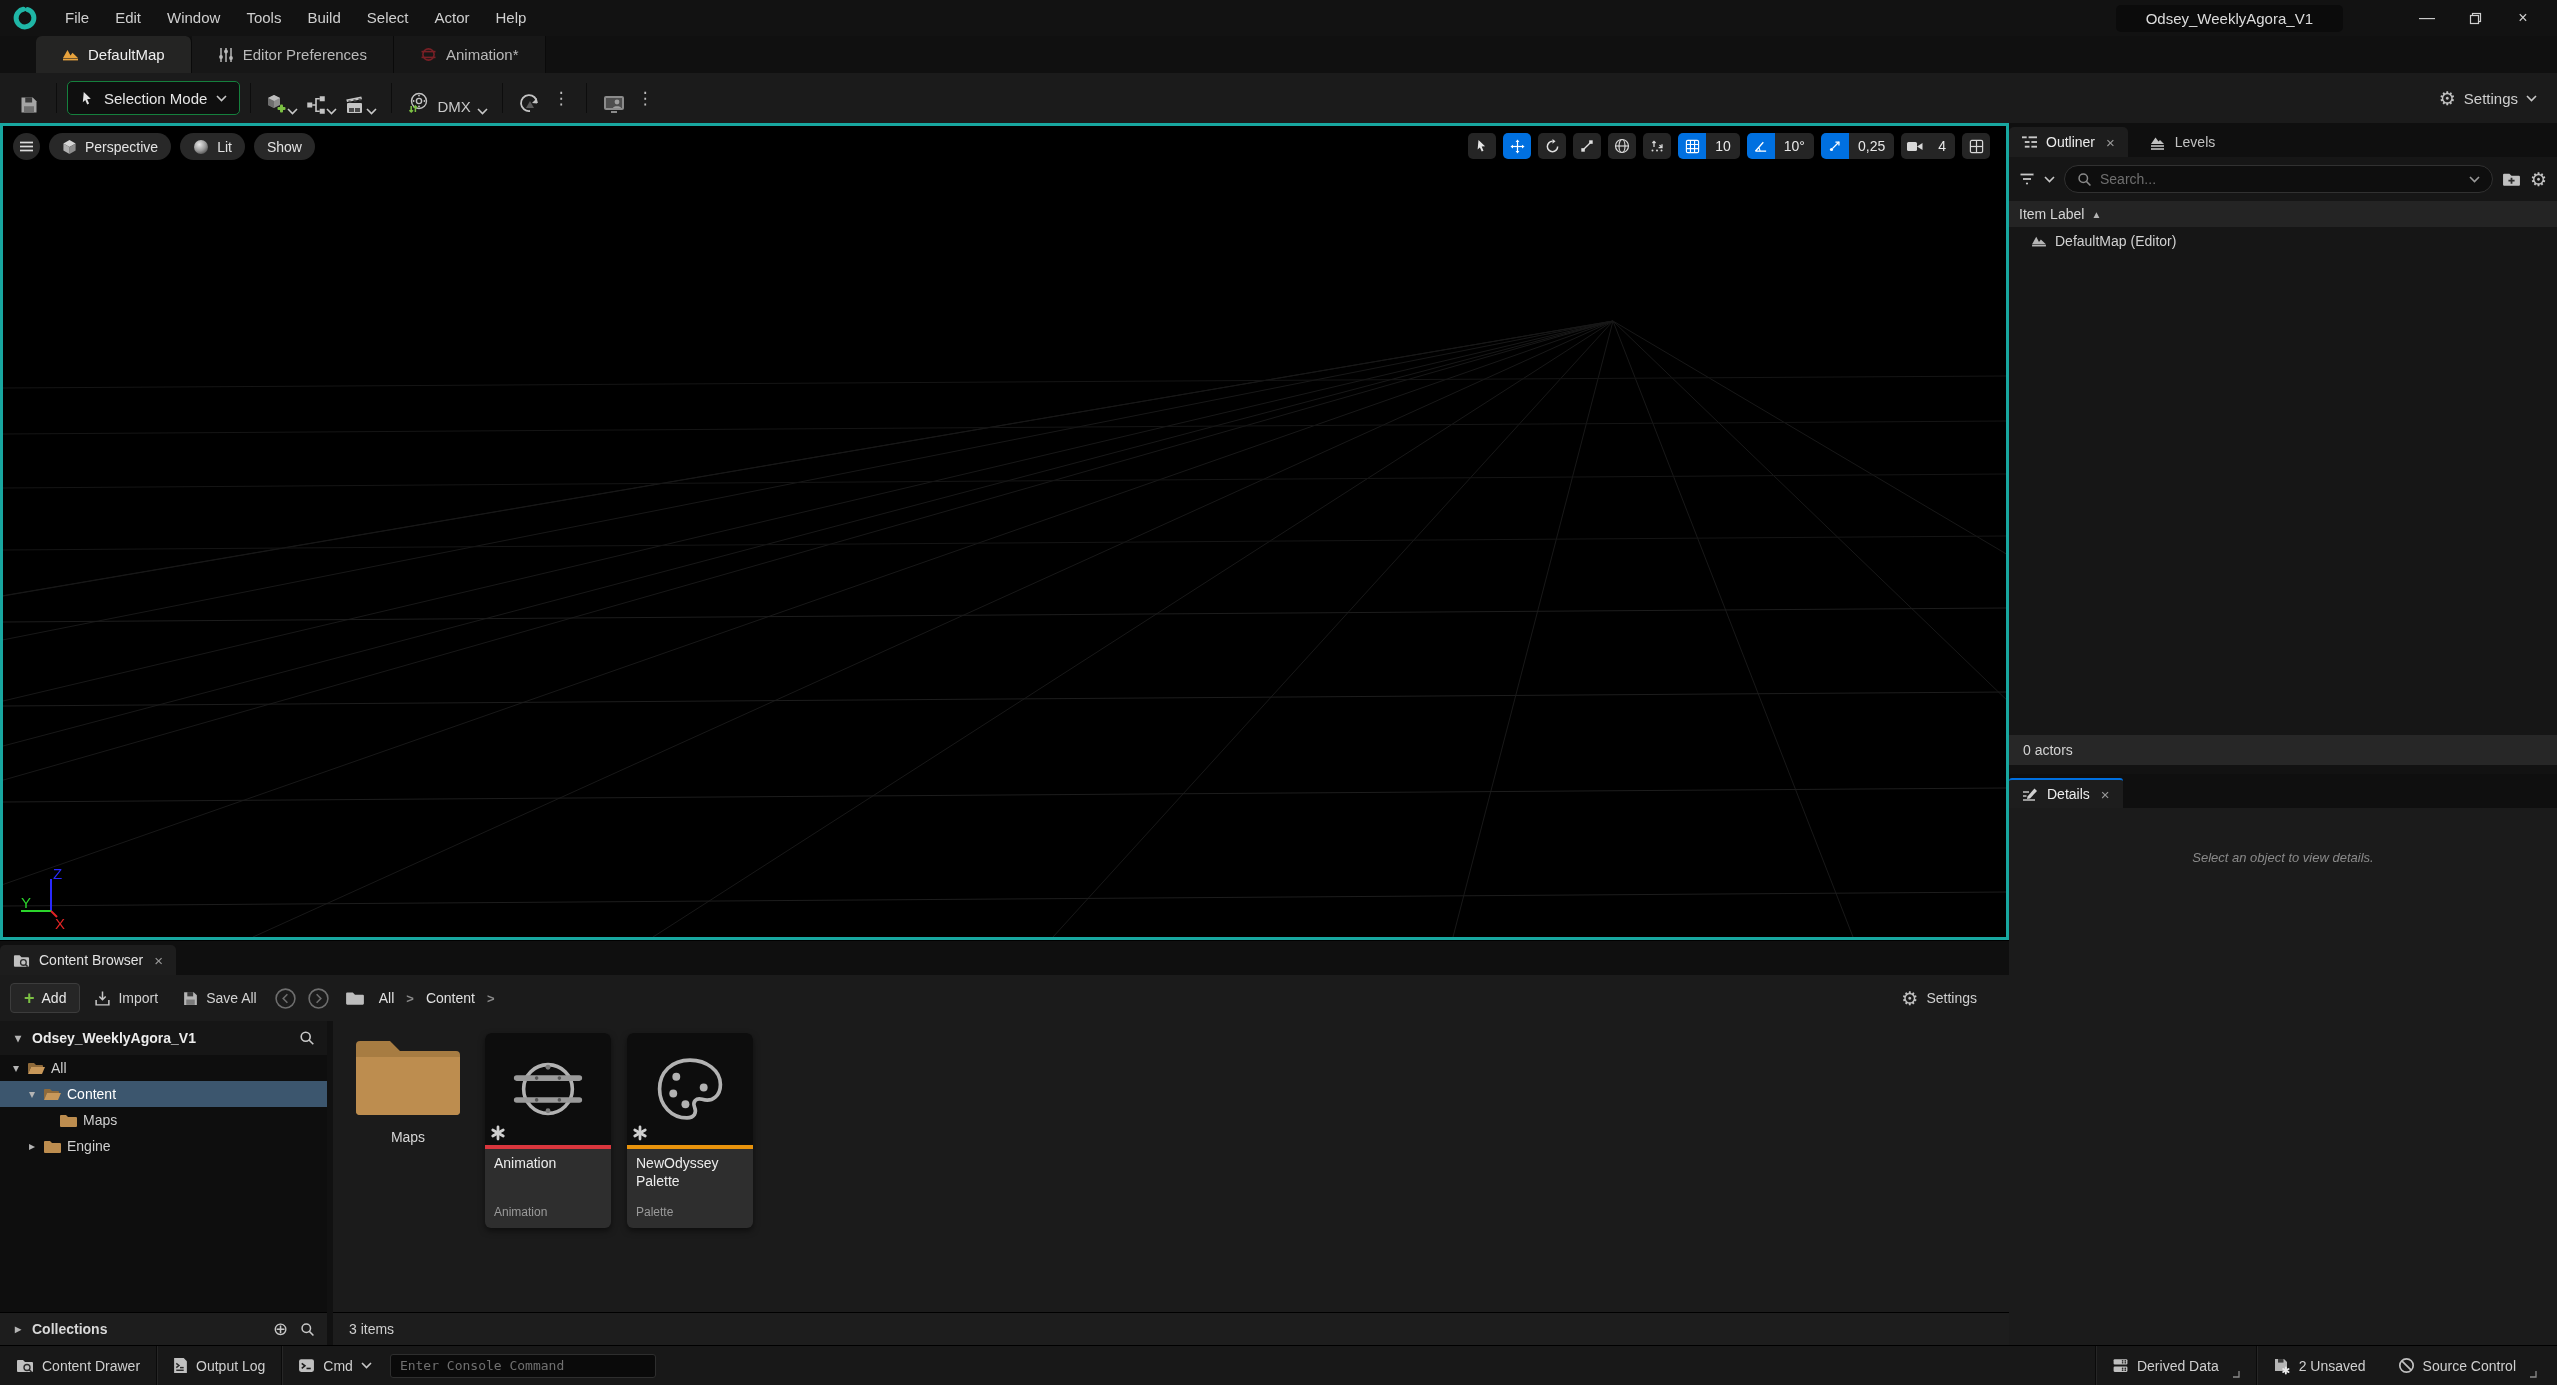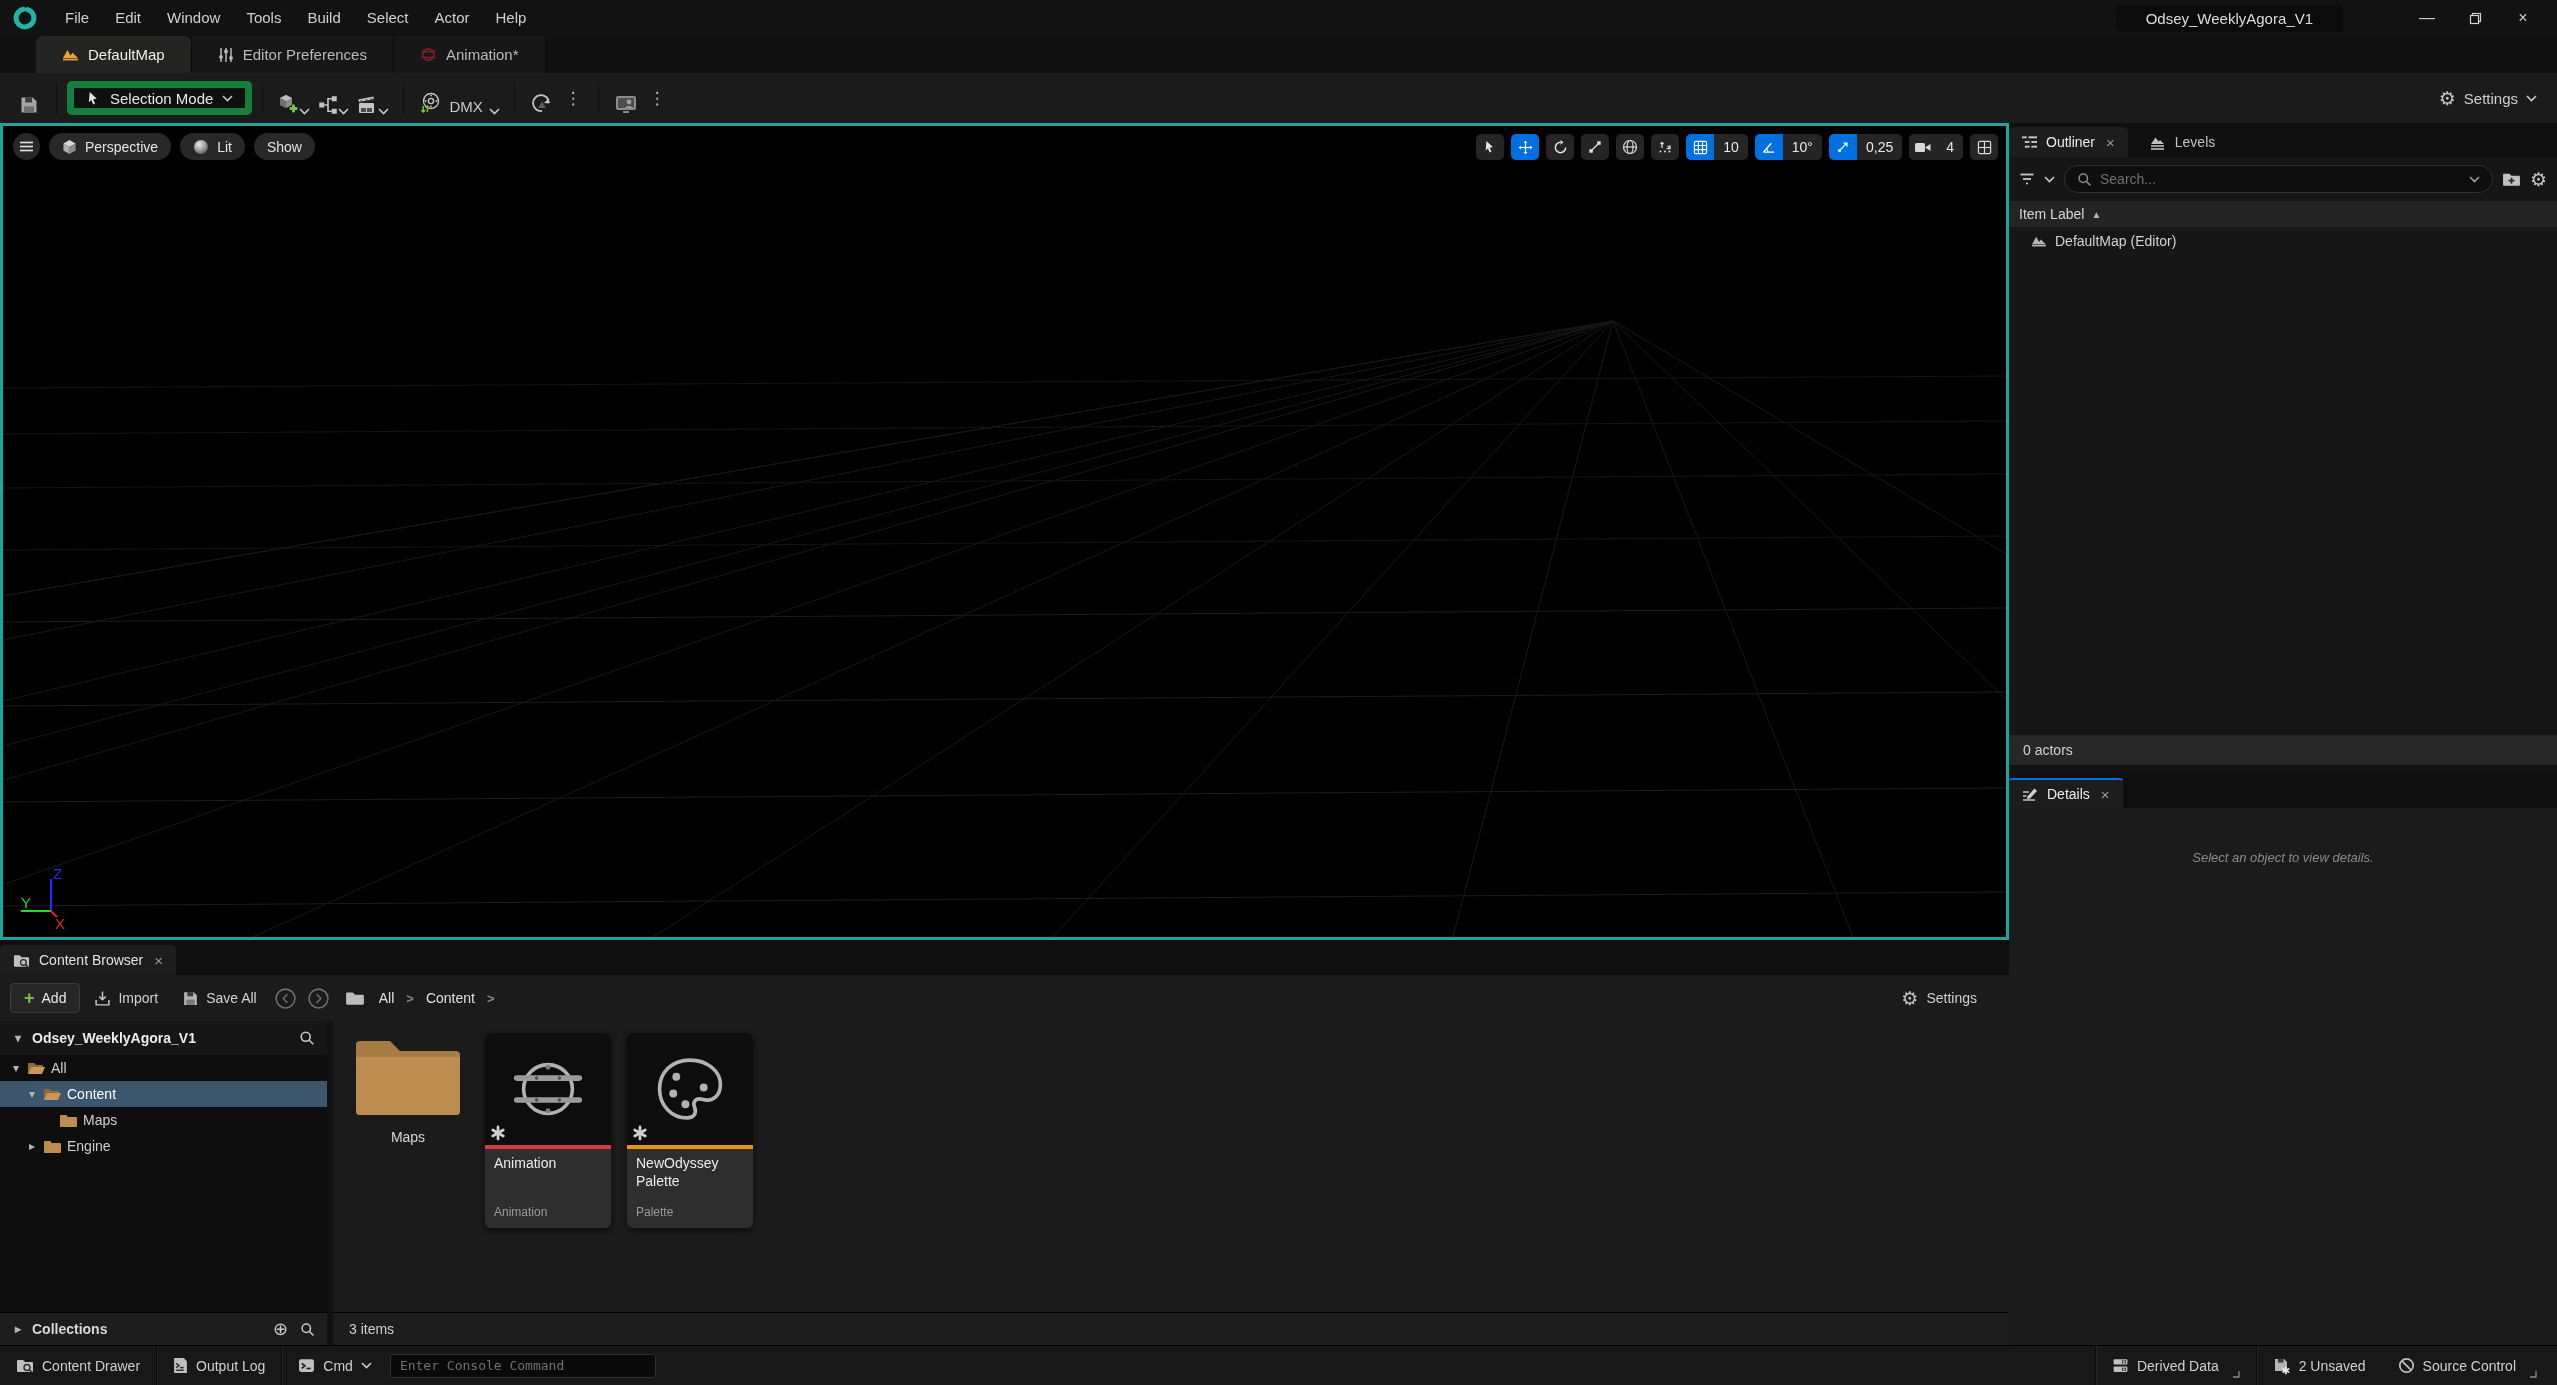--- a/index.html
+++ b/index.html
@@ -19,34 +19,34 @@
 
   
   .tabbar { height:37px; background:#101010; display:flex; align-items:flex-end; padding-left:36px; flex:0 0 auto; }
   .etab { height:37px; display:flex; align-items:center; gap:9px; padding:0 26px; background:#171717; border-right:1px solid #0a0a0a; color:#b9b9b9; }
   .etab.active { background:#242423; border-top-left-radius:6px; border-top-right-radius:6px; color:#efefef; }
 
   
   .toolbar { height:50px; background:#1b1b1b; display:flex; align-items:center; padding:0 12px; flex:0 0 auto; }
   .tb-sep { width:1px; height:30px; background:#0d0d0d; margin:0 10px; }
   .icon-btn { height:34px; min-width:34px; display:flex; align-items:flex-end; justify-content:center; border-radius:4px; padding:0 4px; }
-  .chip { display:flex; align-items:center; gap:9px; background:#0f0f0f; border:7px solid #15803d; border-radius:5px; height:34px; padding:0 12px; color:#e6e6e6; }
+  .chip { display:flex; align-items:center; gap:9px; background:#0f0f0f; border:1px solid #15803d; border-radius:5px; height:34px; padding:0 12px; color:#e6e6e6; }
   .chev { width:11px; height:7px; }
   .dots { font-size:17px; color:#bdbdbd; padding:0 6px; }
   .tb-settings { margin-left:auto; display:flex; align-items:center; gap:8px; color:#cfcfcf; padding-right:8px; }
   .gear-glyph { font-size:19px; color:#c2c2c2; line-height:1; }
 
   
   .workspace { flex:1 1 auto; display:flex; min-height:0; }
   .left-col { flex:1 1 auto; display:flex; flex-direction:column; min-width:0; }
 
   
   .viewport { height:817px; position:relative; background:#000; border:3px solid var(--viewport-border,#18a7a0); flex:0 0 auto; }
   .vp-grid { position:absolute; inset:0; width:100%; height:100%; }
-  .vp-header { position:absolute; top:7px; left:10px; right:8px; display:flex; align-items:flex-end; gap:9px; }
+  .vp-header { position:absolute; top:7px; left:10px; right:16px; display:flex; align-items:flex-start; gap:9px; }
   .pill { height:27px; border-radius:14px; background:rgba(43,43,43,.92); display:flex; align-items:center; gap:8px; padding:0 13px; color:#e3e3e3; font-size:14px; }
   .pill-round { width:27px; padding:0; justify-content:center; }
   .vp-right { margin-left:auto; display:flex; align-items:center; gap:7px; }
   .vbtn { width:28px; height:26px; border-radius:5px; background:rgba(40,40,40,.92); display:flex; align-items:center; justify-content:center; }
   .vbtn.blue { background:var(--accent-blue,#0070e0); }
   .snap-group { display:flex; border-radius:5px; overflow:hidden; }
   .snap-group .vbtn { border-radius:0; }
   .snap-val { height:26px; background:rgba(40,40,40,.92); color:#e8e8e8; font-size:14px; display:flex; align-items:center; padding:0 9px; }
   .axis-gizmo { position:absolute; left:10px; bottom:4px; }
 

